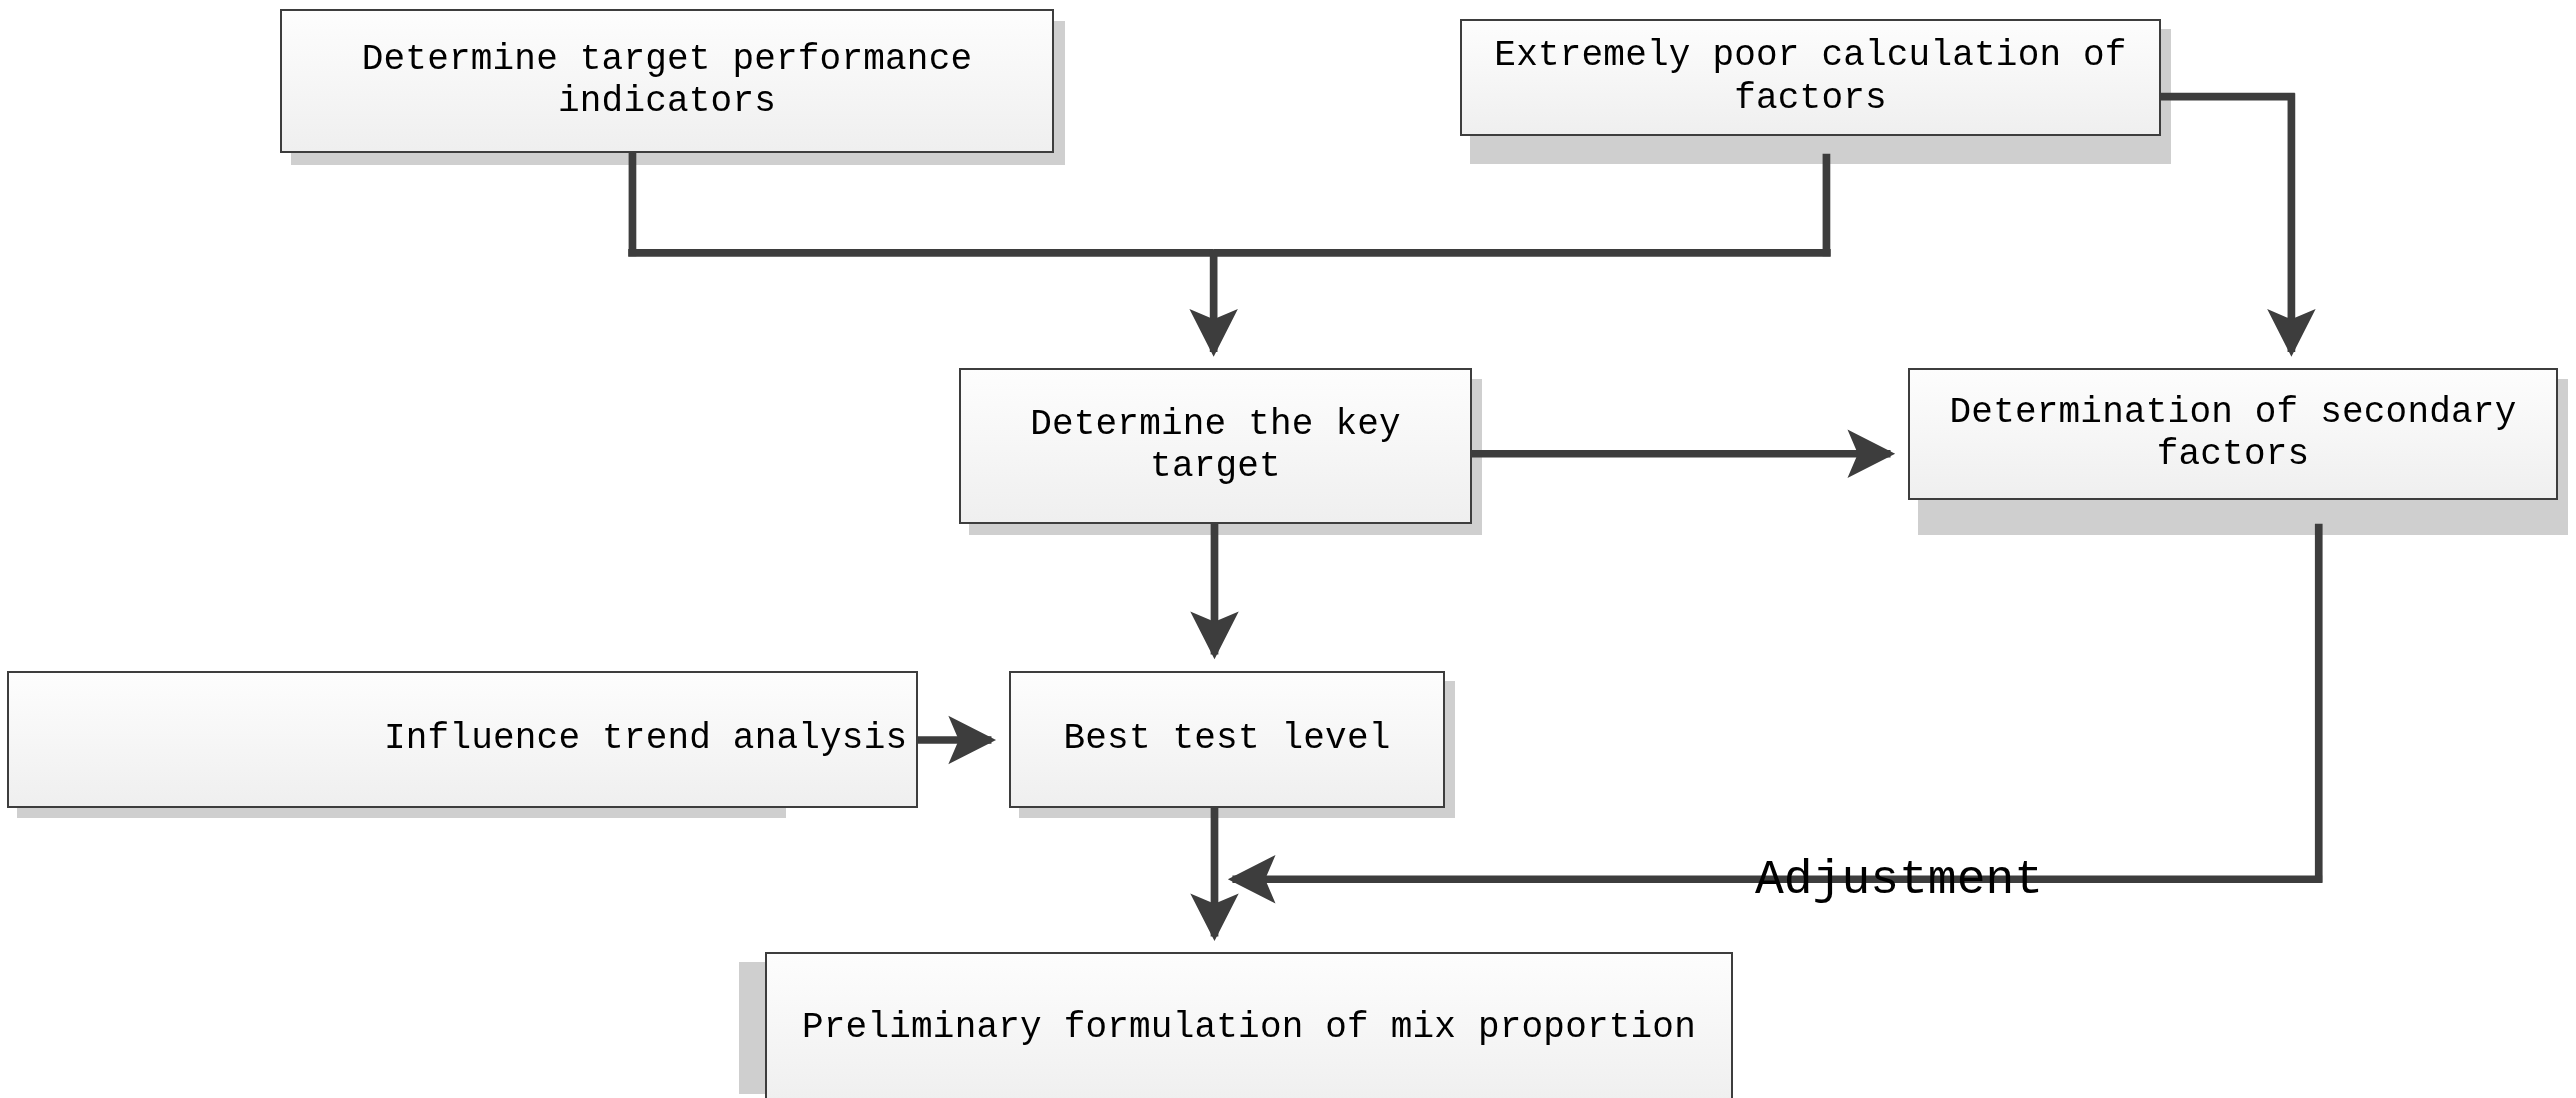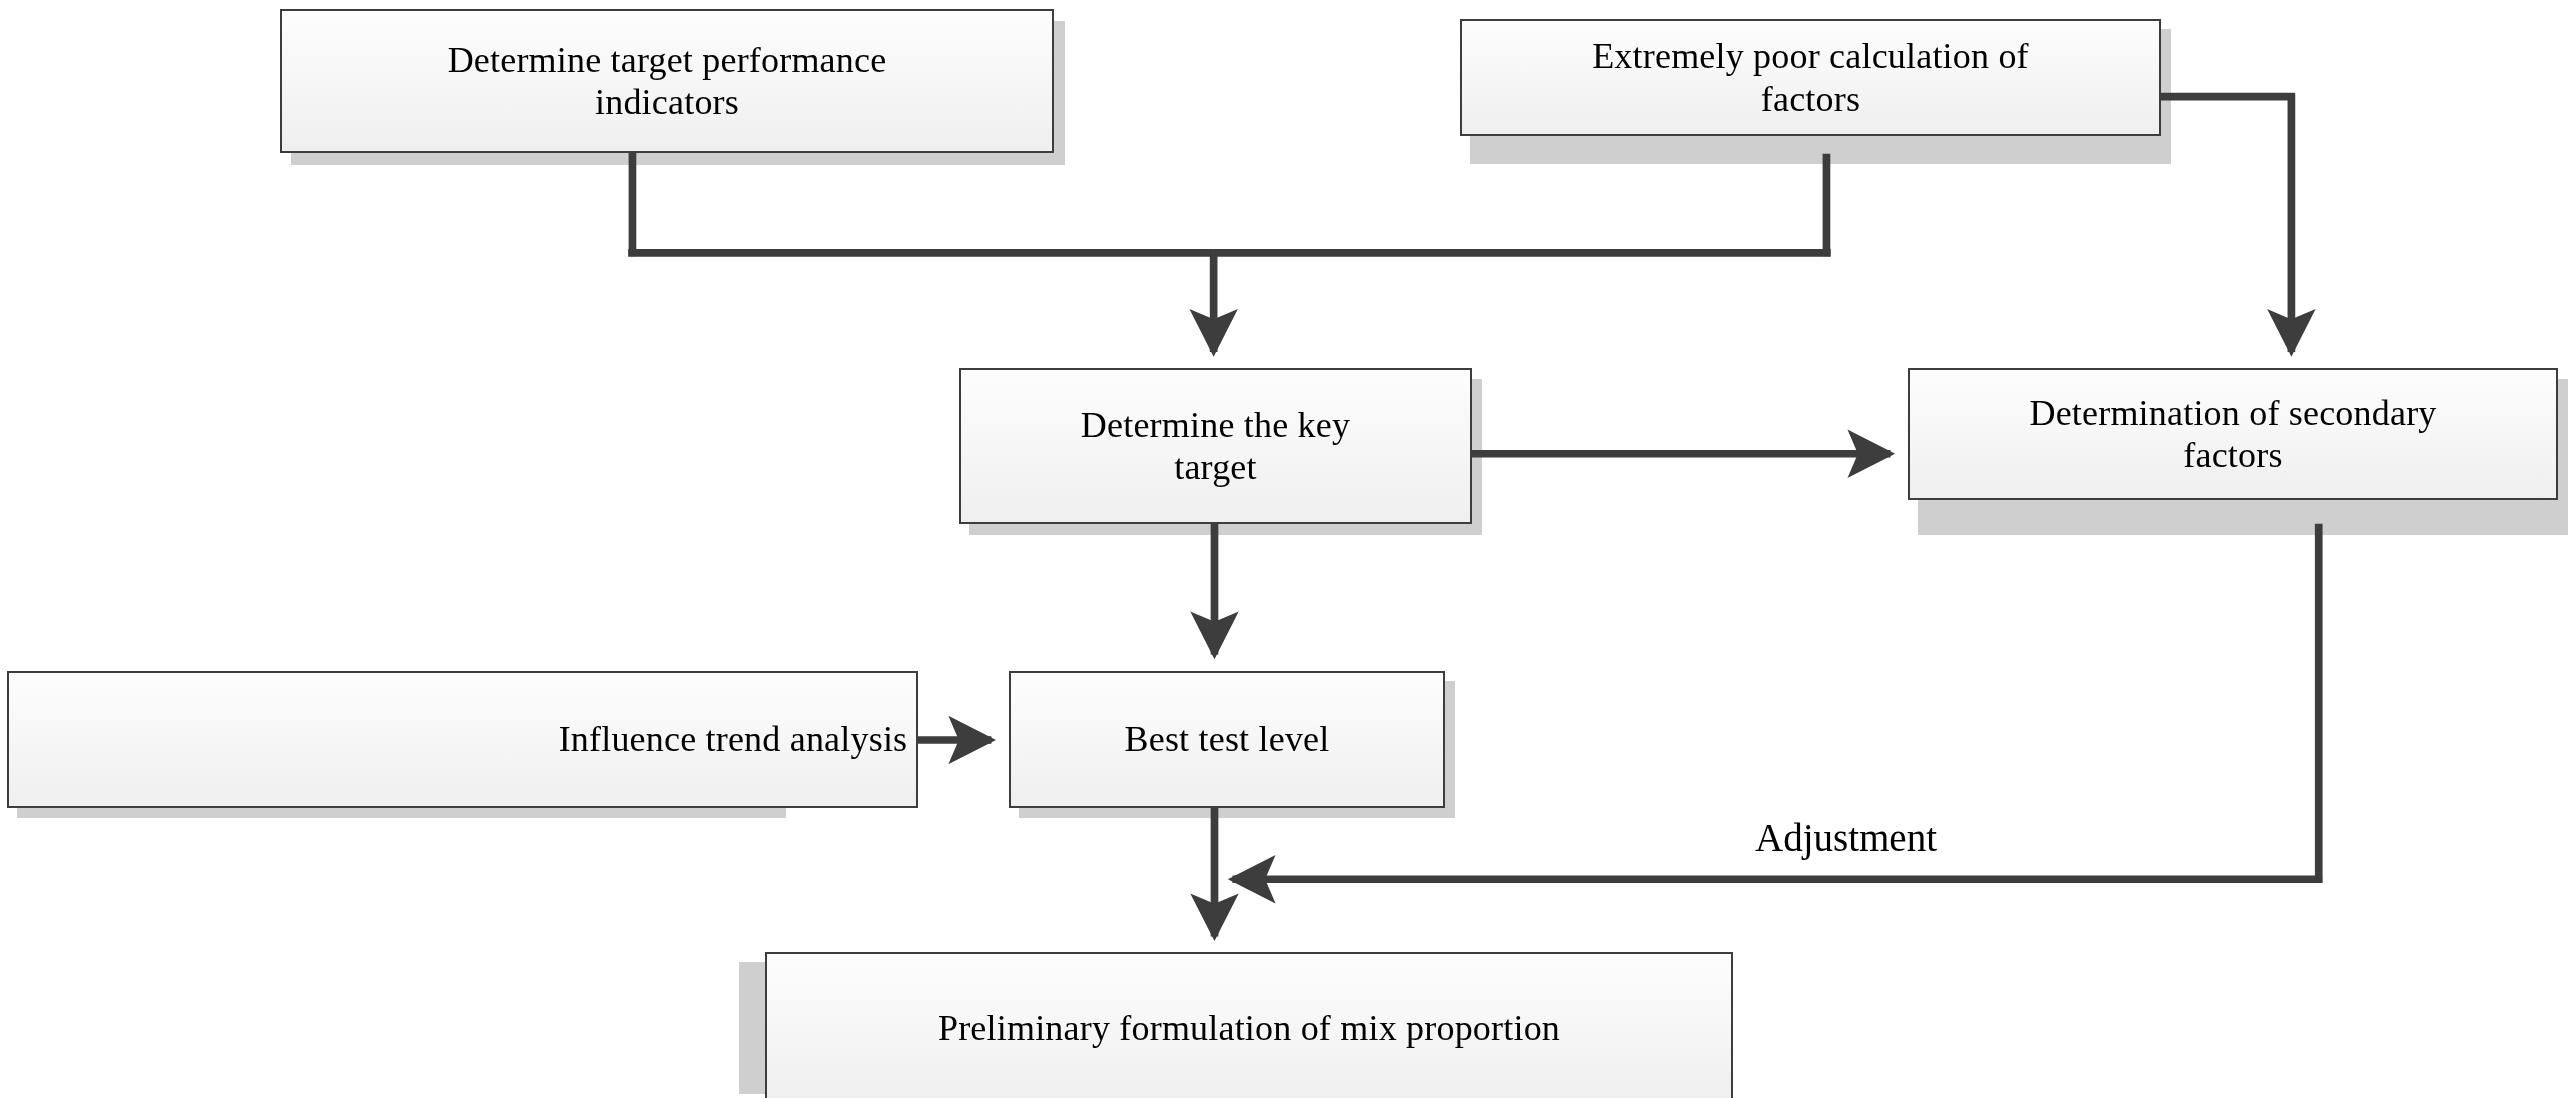--- a/index.html
+++ b/index.html
@@ -6,21 +6,21 @@
     margin: 0;
     padding: 0;
     background: #ffffff;
   }
   #canvas {
     position: relative;
     width: 2576px;
     height: 1098px;
     background: #ffffff;
     overflow: hidden;
-    font-family: Liberation Serif, serif;
+    font-family: Liberation Mono, monospace;
   }
   .node {
     position: absolute;
     box-sizing: border-box;
     border: 2.6px solid #3d3d3d;
     background: linear-gradient(to bottom, #fdfdfd 0%, #f7f7f7 45%, #efefef 100%);
     display: flex;
     align-items: center;
     justify-content: center;
     text-align: center;
@@ -45,23 +45,24 @@
     left: 0;
     top: 0;
     width: 2576px;
     height: 1098px;
     z-index: 2;
     overflow: visible;
   }
   .edge-label {
     position: absolute;
     color: #000000;
-    font-size: 39px;
+    font-size: 48px;
     z-index: 4;
     white-space: nowrap;
+    margin-top: 38px;
   }
 </style>
 </head>
 <body>
 
 <div id="canvas">
 
   <div class="shadow" style="left:291px; top:20.5px; width:774px; height:144px;"></div>
   <div class="shadow" style="left:1470px; top:29px; width:701px; height:135px;"></div>
   <div class="shadow" style="left:969px; top:379px; width:513px; height:156px;"></div>

